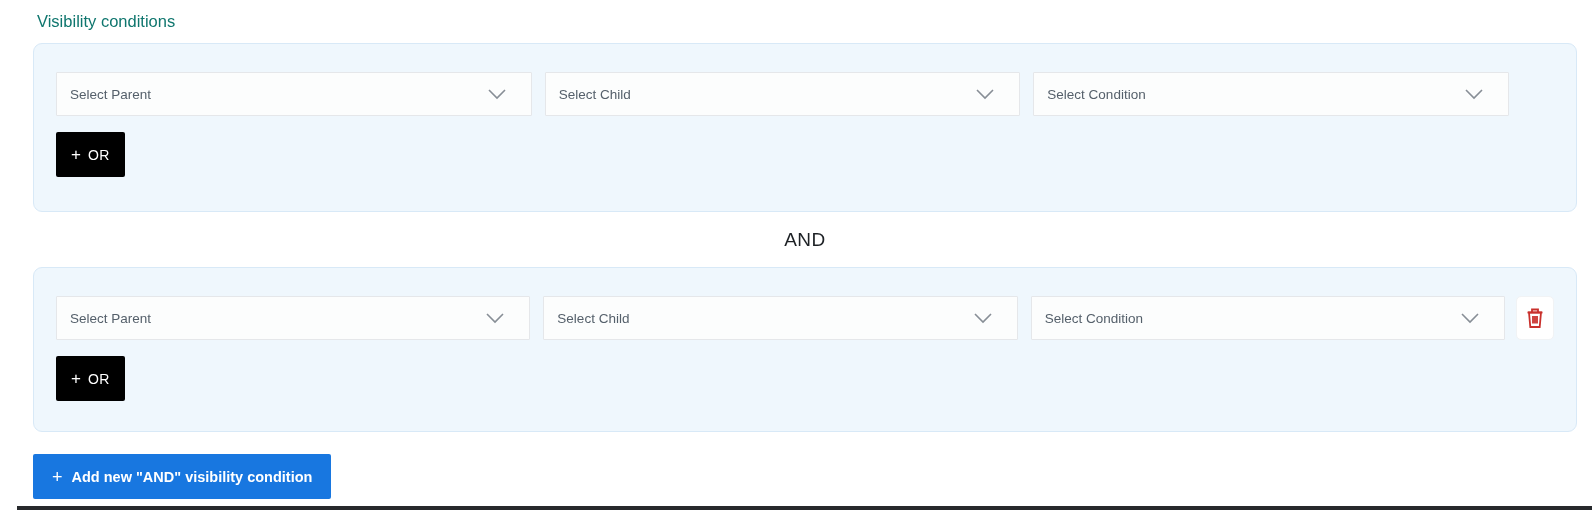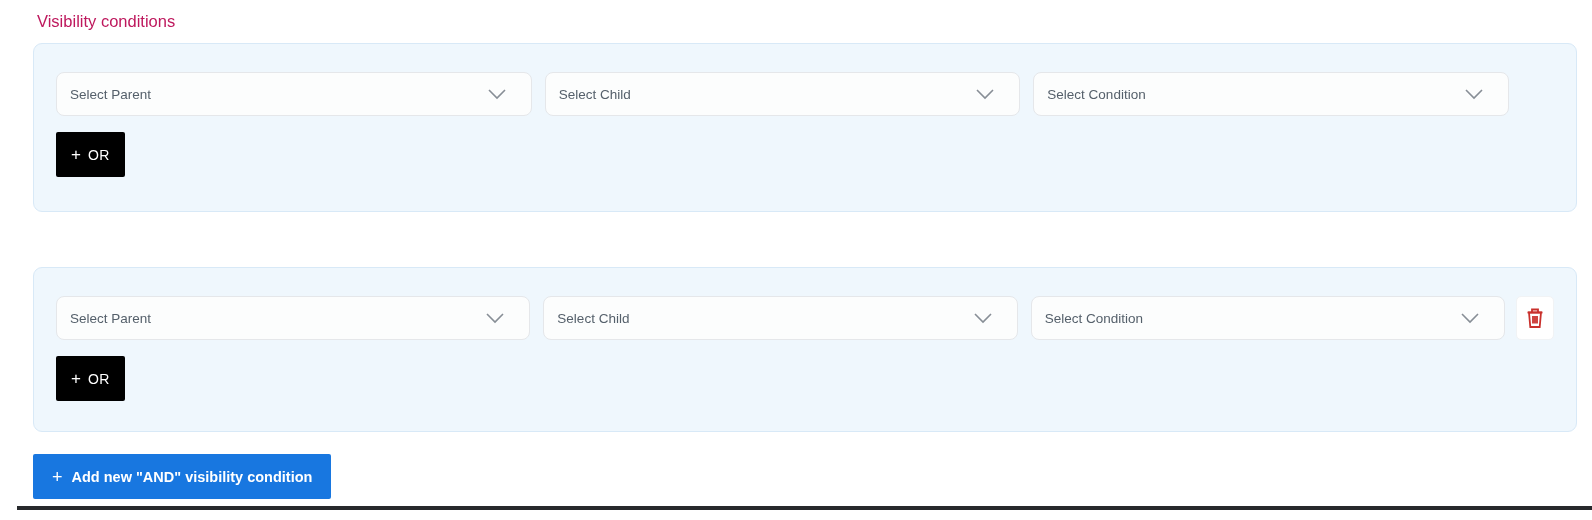--- a/index.html
+++ b/index.html
@@ -6,41 +6,41 @@
   html,body { background:#fff; }
   body {
     width:1592px; height:520px;
     font-family:"Liberation Sans", sans-serif;
     position:relative; overflow:hidden;
   }
   .stage { position:relative; width:1592px; height:520px; background:#ffffff; }
 
   .page-title {
     position:absolute; left:37px; top:12px;
-    font-size:16.5px; color:#be185d; font-weight:400;
+    font-size:16.5px; color:#0f766e; font-weight:400;
   }
 
   .condition-group {
     position:absolute; left:33px; width:1544px;
     background:var(--panel-bg,#eff7fd);
     border:1px solid var(--panel-border,#d8e9f7);
     border-radius:9px;
     padding:28px 22px 0 22px;
   }
   .group-1 { top:43px; height:169px; }
   .group-2 { top:267px; height:165px; }
 
   .selects-row { display:flex; align-items:center; }
   .selects-wrap { display:flex; gap:13px; width:1453px; }
 
   .select-box {
     flex:1 1 0; height:44px;
     background:#fcfdfd;
     border:1px solid #e5e7ea;
-    border-radius:8px;
+    border-radius:1px;
     display:flex; align-items:center; justify-content:space-between;
     padding:0 22px 0 13px;
     cursor:pointer;
   }
   .select-placeholder { font-size:13.5px; color:#55606b; }
   .chevron { width:24px; height:24px; flex:0 0 auto; }
 
   .delete-btn {
     width:38px; height:44px; margin-left:11px;
     background:#ffffff; border:1px solid #f1f3f5; border-radius:5px;
@@ -108,20 +108,21 @@
             </svg>
         </div>
       </div>
     </div>
     <button class="or-btn">
       <span class="or-plus">+</span>
       <span class="or-label">OR</span>
     </button>
   </div>
 
+  <div class="and-separator">AND</div>
 
   <div class="condition-group group-2">
     <div class="selects-row">
       <div class="selects-wrap">
         <div class="select-box">
           <span class="select-placeholder">Select Parent</span>
           <svg class="chevron" viewBox="0 0 24 24" fill="none" stroke="#878e96" stroke-width="1.6">
               <polyline points="4,8 12,16 20,8"></polyline>
             </svg>
         </div>

